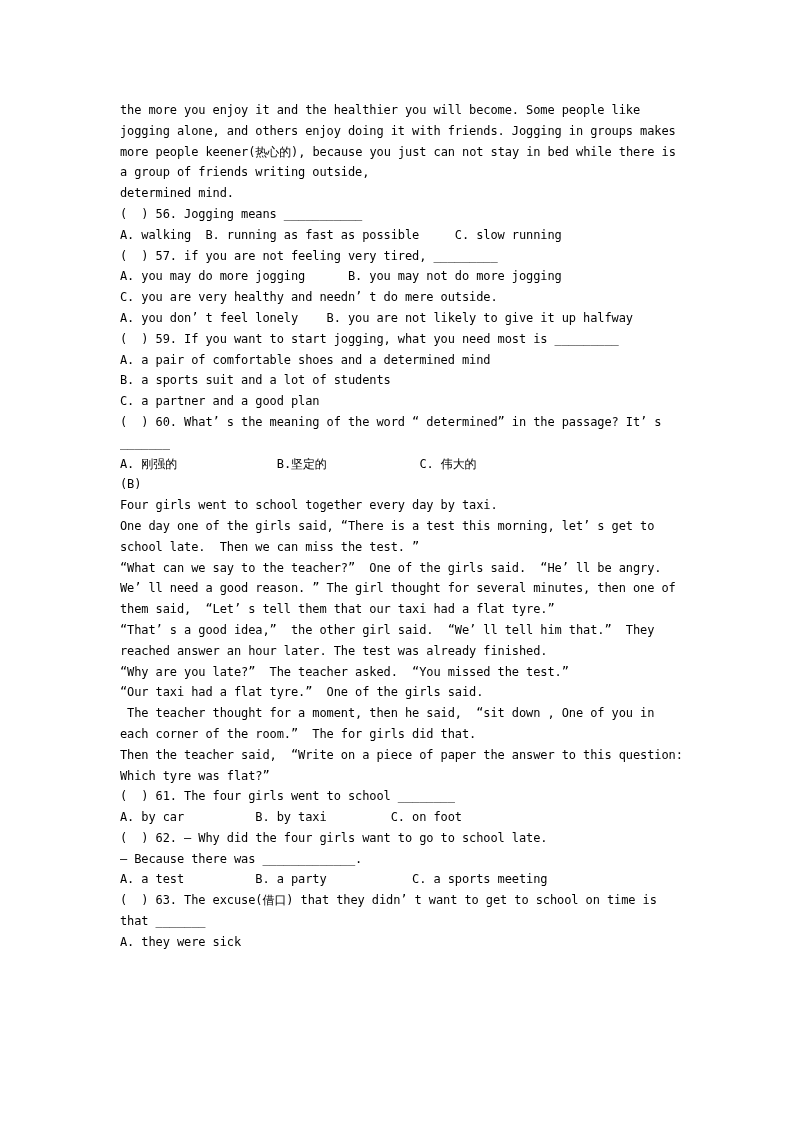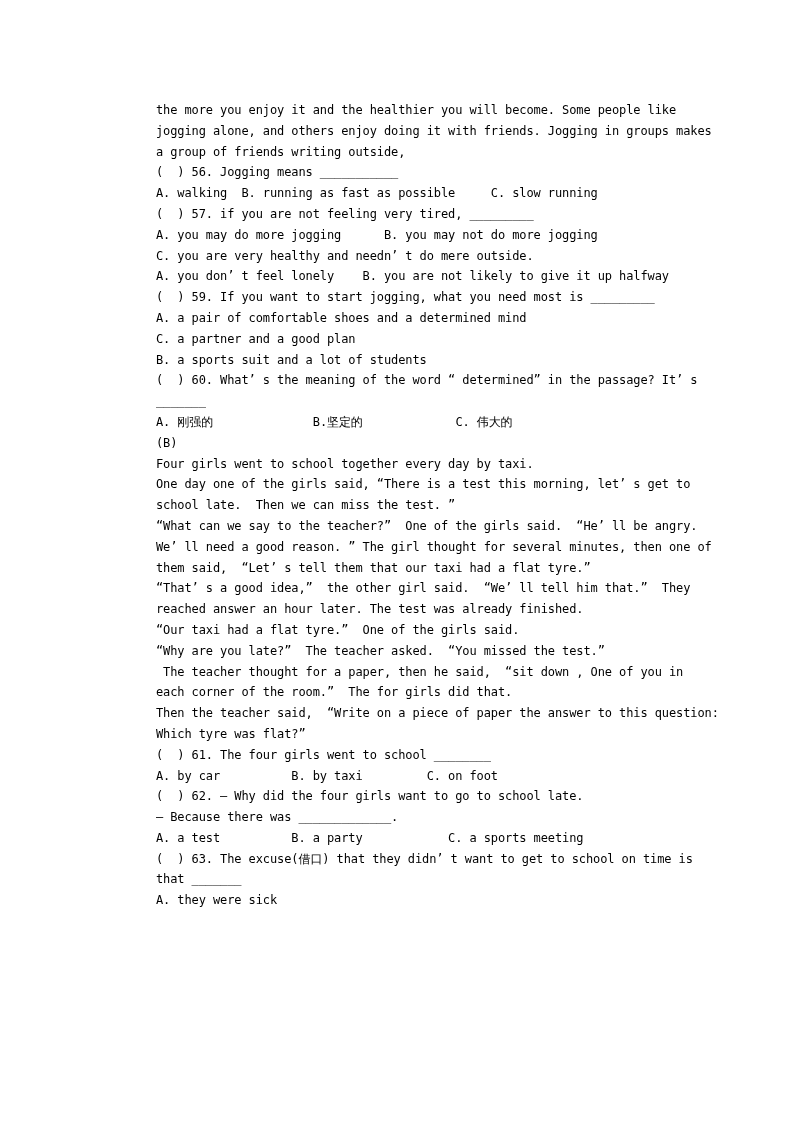--- a/index.html
+++ b/index.html
@@ -17,65 +17,66 @@
     color: #000000;
   }
   .content {
     position: absolute;
     left: 120px;
     top: 100px;
     width: 600px;
     font-size: 12px;
     letter-spacing: -0.1px;
     line-height: 20.8px;
-    margin-left: 36px;
   }
   .line {
     white-space: pre;
     height: 20.8px;
     overflow: visible;
   }
 </style>
 </head>
 <body>
 
 <div class="page">
   <div class="content">
 
     <div class="line">the more you enjoy it and the healthier you will become. Some people like</div>
     <div class="line">jogging alone, and others enjoy doing it with friends. Jogging in groups makes</div>
+    <div class="line">more people keener(热心的), because you just can not stay in bed while there is</div>
     <div class="line">a group of friends writing outside,</div>
+    <div class="line">determined mind.</div>
 
     <div class="line">(  ) 56. Jogging means ___________</div>
     <div class="line">A. walking  B. running as fast as possible     C. slow running</div>
     <div class="line">(  ) 57. if you are not feeling very tired, _________</div>
     <div class="line">A. you may do more jogging      B. you may not do more jogging</div>
     <div class="line">C. you are very healthy and needn’ t do mere outside.</div>
     <div class="line">A. you don’ t feel lonely    B. you are not likely to give it up halfway</div>
     <div class="line">(  ) 59. If you want to start jogging, what you need most is _________</div>
     <div class="line">A. a pair of comfortable shoes and a determined mind</div>
+    <div class="line">B. a sports suit and a lot of students</div>
     <div class="line">C. a partner and a good plan</div>
-    <div class="line">B. a sports suit and a lot of students</div>
     <div class="line">(  ) 60. What’ s the meaning of the word “ determined” in the passage? It’ s</div>
     <div class="line">_______</div>
     <div class="line">A. 刚强的              B.坚定的             C. 伟大的</div>
 
     <div class="line">(B)</div>
 
     <div class="line">Four girls went to school together every day by taxi.</div>
     <div class="line">One day one of the girls said, “There is a test this morning, let’ s get to</div>
     <div class="line">school late.  Then we can miss the test. ”</div>
     <div class="line">“What can we say to the teacher?”  One of the girls said.  “He’ ll be angry.</div>
     <div class="line">We’ ll need a good reason. ” The girl thought for several minutes, then one of</div>
     <div class="line">them said,  “Let’ s tell them that our taxi had a flat tyre.”</div>
     <div class="line">“That’ s a good idea,”  the other girl said.  “We’ ll tell him that.”  They</div>
     <div class="line">reached answer an hour later. The test was already finished.</div>
+    <div class="line">“Why are you late?”  The teacher asked.  “You missed the test.”</div>
     <div class="line">“Our taxi had a flat tyre.”  One of the girls said.</div>
-    <div class="line">“Why are you late?”  The teacher asked.  “You missed the test.”</div>
-    <div class="line"> The teacher thought for a paper, then he said,  “sit down , One of you in</div>
+    <div class="line"> The teacher thought for a moment, then he said,  “sit down , One of you in</div>
     <div class="line">each corner of the room.”  The for girls did that.</div>
     <div class="line">Then the teacher said,  “Write on a piece of paper the answer to this question:</div>
     <div class="line">Which tyre was flat?”</div>
 
     <div class="line">(  ) 61. The four girls went to school ________</div>
     <div class="line">A. by car          B. by taxi         C. on foot</div>
     <div class="line">(  ) 62. — Why did the four girls want to go to school late.</div>
     <div class="line">— Because there was _____________.</div>
     <div class="line">A. a test          B. a party            C. a sports meeting</div>
     <div class="line">(  ) 63. The excuse(借口) that they didn’ t want to get to school on time is</div>

